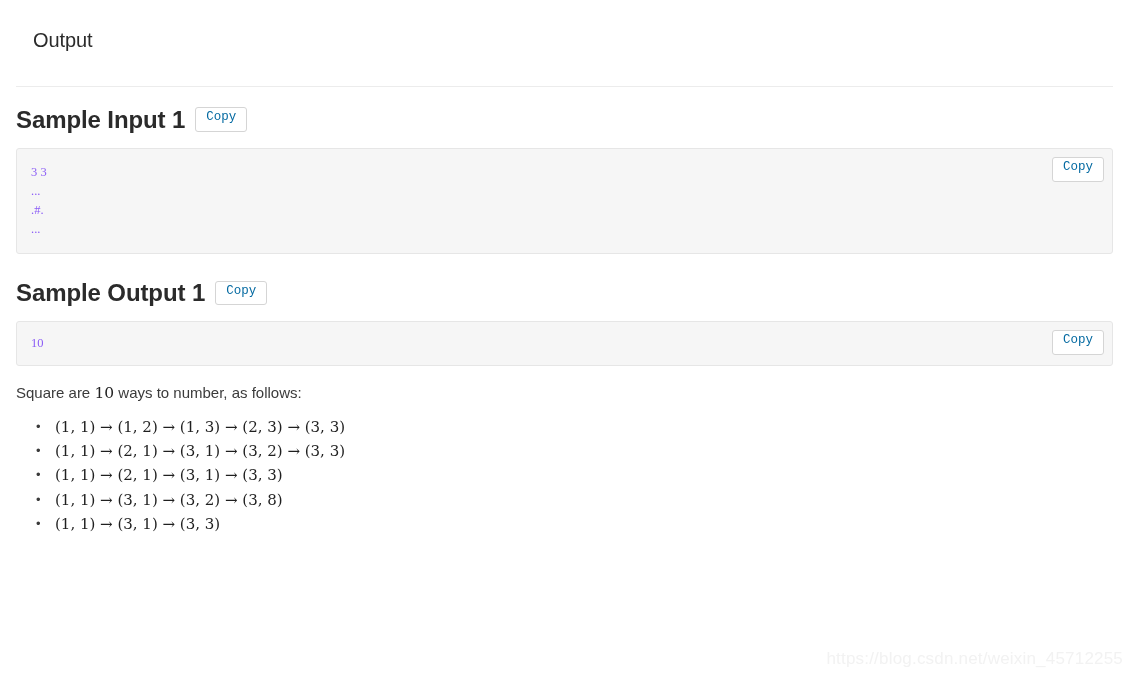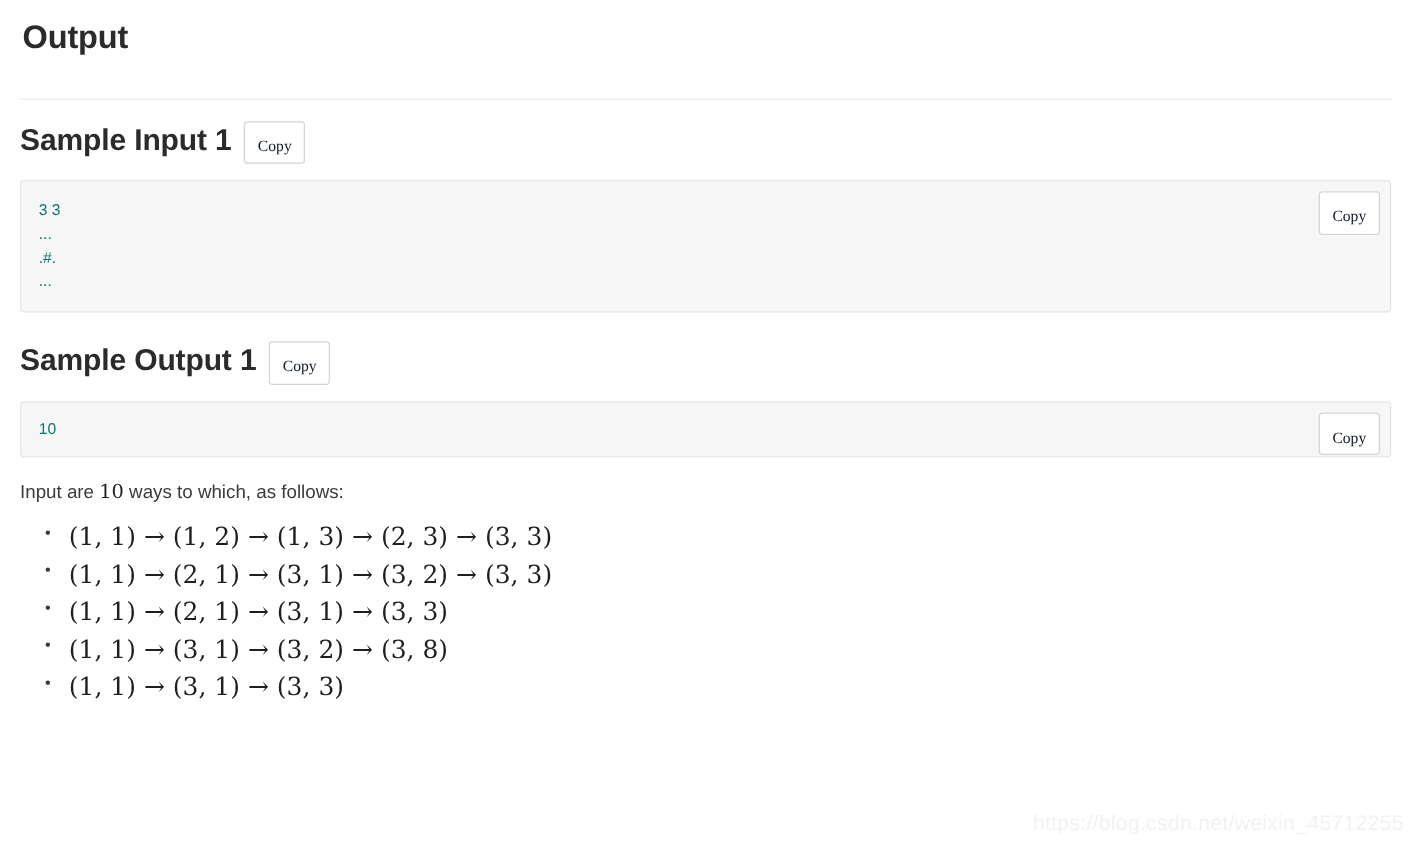--- a/index.html
+++ b/index.html
@@ -19,55 +19,56 @@
   }
 
   .page {
     position: relative;
     width: 1129px;
     padding: 0 16px;
   }
 
   
   h1.section-title {
-    font-size: 26px;
-    font-weight: bold;
+    font-size: 20px;
+    font-weight: normal;
     color: #2b2b2b;
-    margin: 2px;
+    margin: 17px;
     padding: 11px 0 0 0;
     letter-spacing: -0.1px;
     line-height: 1.25;
   }
 
   .heading-row {
     display: flex;
+    align-items: center;
     gap: 10px;
     margin: 0;
     padding: 0;
   }
   .heading-row h2 {
     font-size: 24px;
     font-weight: bold;
     color: #2b2b2b;
     margin: 0;
     letter-spacing: -0.1px;
     line-height: 1.3;
   }
 
   
   .btn-copy {
     display: inline-block;
-    font-family: Liberation Serif, serif;
+    font-family: Liberation Mono, monospace;
     font-size: 12.5px;
     line-height: 1;
-    color: #0f172a;
+    color: #0369a1;
     background: #ffffff;
     border: 1px solid #d5d5d5;
     border-radius: 3px;
-    padding: 13px 10px 7px 10px;
+    padding: 3px 10px 7px 10px;
     cursor: pointer;
     white-space: nowrap;
   }
 
   .btn-copy-inline {
     position: absolute;
     top: 8px;
     right: 8px;
     z-index: 3;
   }
@@ -115,45 +116,45 @@
   .code-wrap {
     position: relative;
     margin-top: 13px;
     background: #f6f6f6;
     border: 1px solid #e6e6e6;
     border-radius: 3px;
   }
   pre.code {
     margin: 0;
     padding: 14px 16px 14px 14px;
-    font-family: Liberation Sans, sans-serif;
+    font-family: Liberation Serif, serif;
     font-size: 12.5px;
     line-height: 1.52;
-    color: #0f766e;
+    color: #8b5cf6;
     background: transparent;
     white-space: pre;
     overflow: hidden;
     min-height: 20px;
   }
   pre.code.short {
     padding: 12px 16px 12px 14px;
   }
 
   
   ul.path-list {
     list-style: none;
     margin: 13px 0 0 0;
     padding: 0;
   }
   ul.path-list li {
     position: relative;
     padding-left: 39px;
     margin: 0 0 7.6px 0;
     font-family: "DejaVu Serif", "Liberation Serif", serif;
-    font-size: 20px;
+    font-size: 15px;
     color: #1f1f1f;
     line-height: 1.12;
     white-space: nowrap;
   }
   ul.path-list li::before {
     content: "\2022";
     position: absolute;
     left: 20px;
     top: 0;
     color: #3a3a3a;
@@ -203,21 +204,21 @@
     <h2>Sample Output 1</h2>
     <button class="btn-copy">Copy</button>
   </div>
 
   <div class="code-wrap">
     <button class="btn-copy btn-copy-inline">Copy</button>
     <pre class="code short">10</pre>
   </div>
 
   <p class="body-text" style="margin-top:16px;">
-    <span>Input are </span><span class="math-num">10</span><span> ways to which, as follows:</span>
+    <span>Square are </span><span class="math-num">10</span><span> ways to number, as follows:</span>
   </p>
 
   <ul class="path-list">
     <li>(1, 1) → (1, 2) → (1, 3) → (2, 3) → (3, 3)</li>
     <li>(1, 1) → (2, 1) → (3, 1) → (3, 2) → (3, 3)</li>
     <li>(1, 1) → (2, 1) → (3, 1) → (3, 3)</li>
     <li>(1, 1) → (3, 1) → (3, 2) → (3, 8)</li>
     <li>(1, 1) → (3, 1) → (3, 3)</li>
   </ul>
 

